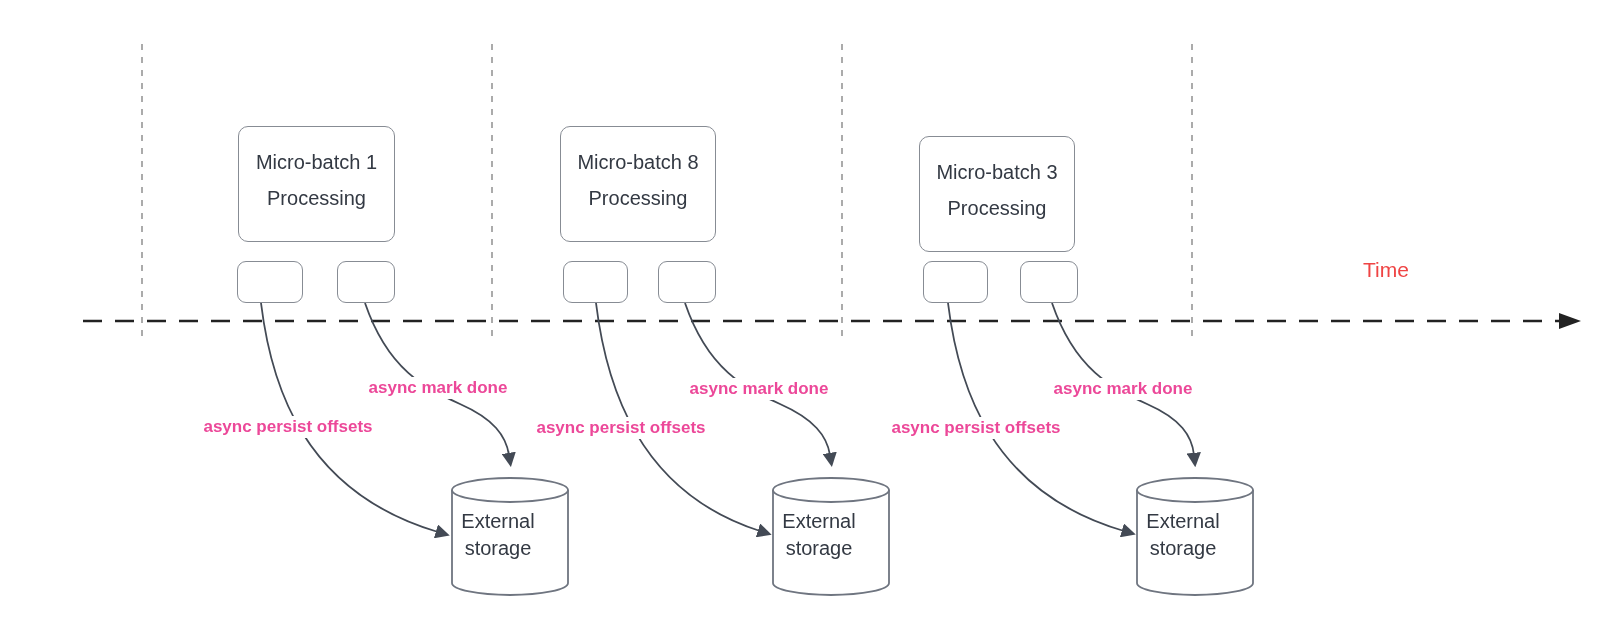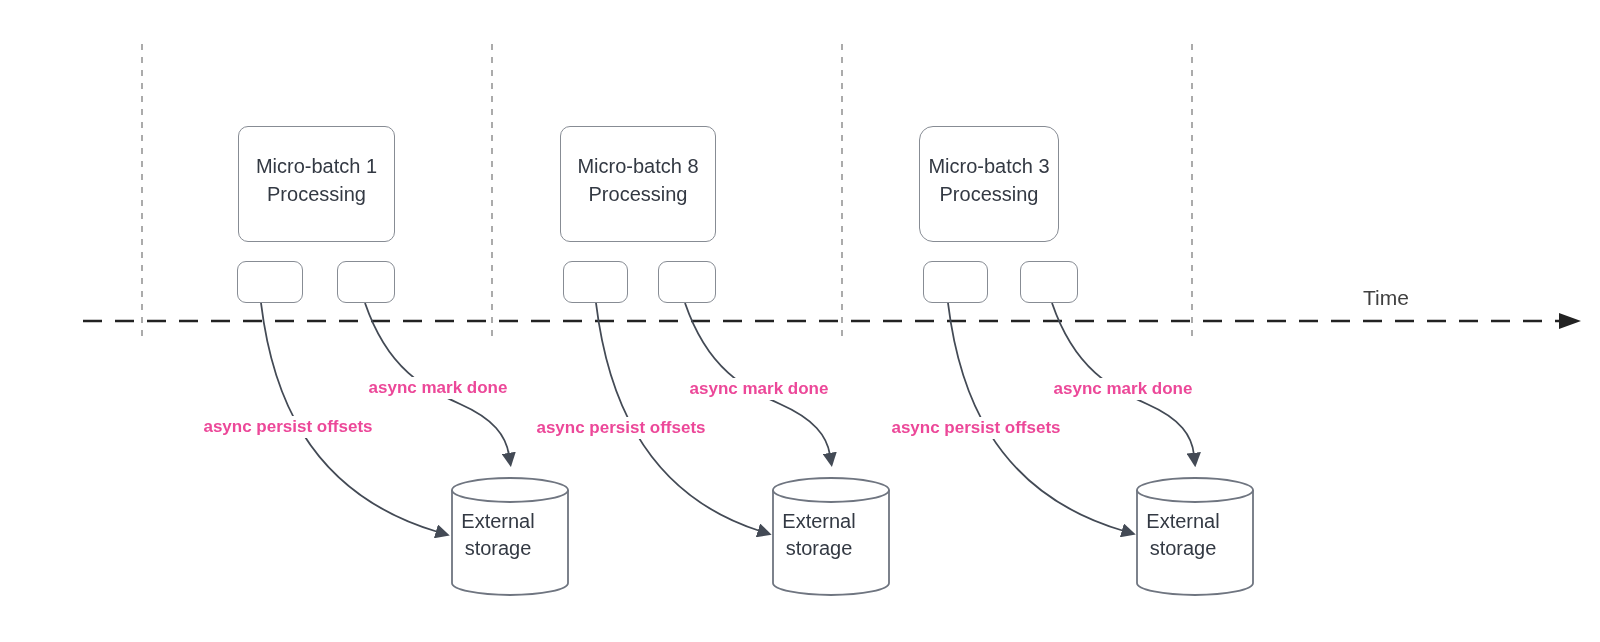--- a/index.html
+++ b/index.html
@@ -5,39 +5,39 @@
   html,body{margin:0;padding:0;background:#ffffff;}
   .canvas{
     position:relative;width:1600px;height:642px;background:#ffffff;
     font-family:"Liberation Sans",sans-serif;overflow:hidden;
   }
   .layer{position:absolute;left:0;top:0;z-index:1;}
   .batch-box{
     position:absolute;z-index:2;box-sizing:border-box;
     border:1.6px solid #878c94;border-radius:10px;background:#ffffff;
     display:flex;align-items:center;justify-content:center;text-align:center;
-    font-size:20px;line-height:28px;color:#333943;padding:0 8px 8px 8px;
+    font-size:20px;line-height:36px;color:#333943;padding:0 8px 8px 8px;
   }
   .task-box{
     position:absolute;z-index:2;box-sizing:border-box;
     border:1.6px solid #878c94;border-radius:9px;background:#ffffff;
     height:42px;top:261px;
   }
   .storage-label{
     position:absolute;z-index:3;width:92px;text-align:center;
     font-size:20px;line-height:27px;color:#333943;
   }
   .flow-label{
     position:absolute;z-index:3;transform:translate(-50%,-50%);
     font-weight:bold;font-size:17px;color:#ec4899;background:#ffffff;
     padding:1px 4px;white-space:nowrap;
   }
   .time-label{
     position:absolute;z-index:3;transform:translate(-50%,-50%);
-    font-size:21px;color:#404040;white-space:nowrap;margin-top:28px;
+    font-size:21px;color:#ef4444;white-space:nowrap;
   }
 </style>
 </head>
 <body>
 
 <div class="canvas">
 
   <svg class="layer" width="1600" height="642" viewBox="0 0 1600 642">
     <defs>
       <marker id="arrowSmall" viewBox="0 0 10 10" refX="1.5" refY="5" markerWidth="8" markerHeight="8" orient="auto">
@@ -77,21 +77,21 @@
       <ellipse cx="1195" cy="490" rx="58" ry="12" fill="#ffffff" stroke="#6f7580" stroke-width="1.8"></ellipse>
     </g>
   </svg>
 
   <div class="batch-box" style="left:238px;top:126px;width:157px;height:116px;">
     <span>Micro-batch 1 Processing</span>
   </div>
   <div class="batch-box" style="left:560px;top:126px;width:156px;height:116px;">
     <span>Micro-batch 8 Processing</span>
   </div>
-  <div class="batch-box" style="left:919px;top:126px;width:140px;height:116px;border-radius:14px;">
+  <div class="batch-box" style="left:919px;top:136px;width:156px;height:116px;">
     <span>Micro-batch 3 Processing</span>
   </div>
 
   <div class="task-box" style="left:237px;width:66px;"></div>
   <div class="task-box" style="left:337px;width:58px;"></div>
   <div class="task-box" style="left:563px;width:65px;"></div>
   <div class="task-box" style="left:658px;width:58px;"></div>
   <div class="task-box" style="left:923px;width:65px;"></div>
   <div class="task-box" style="left:1020px;width:58px;"></div>
 

